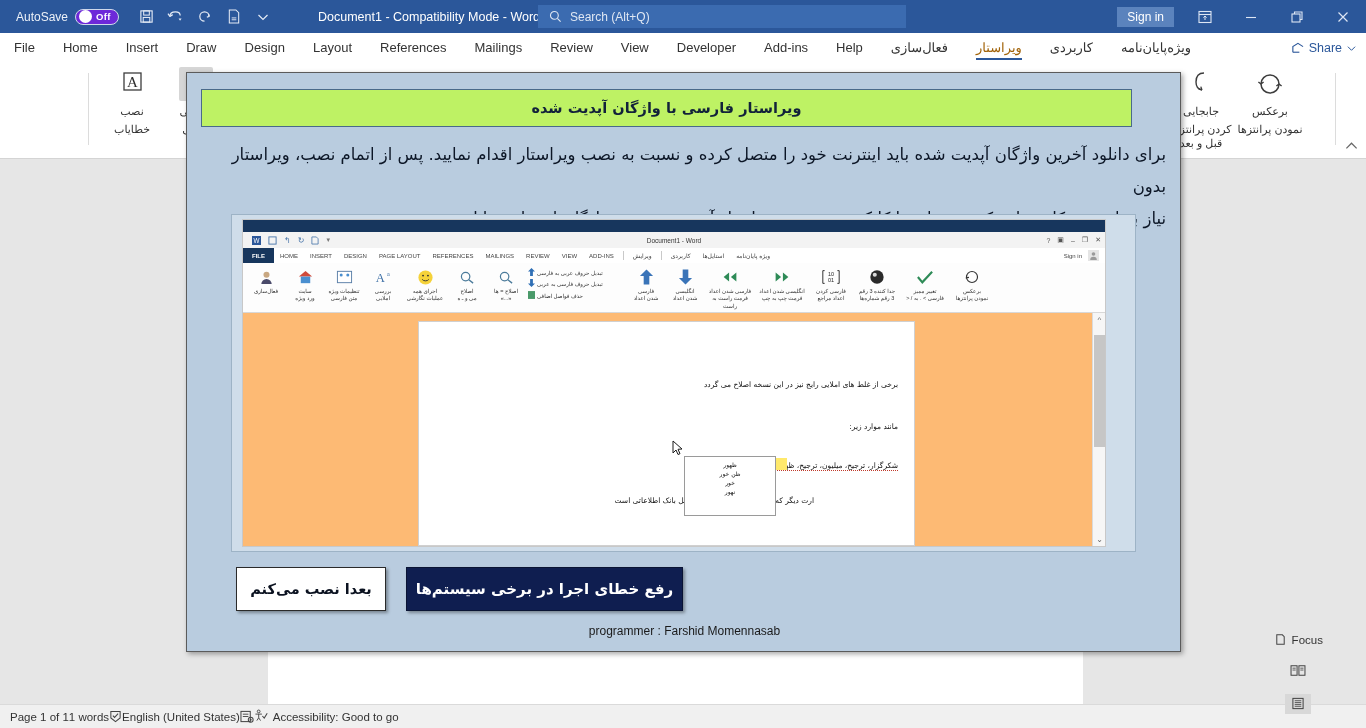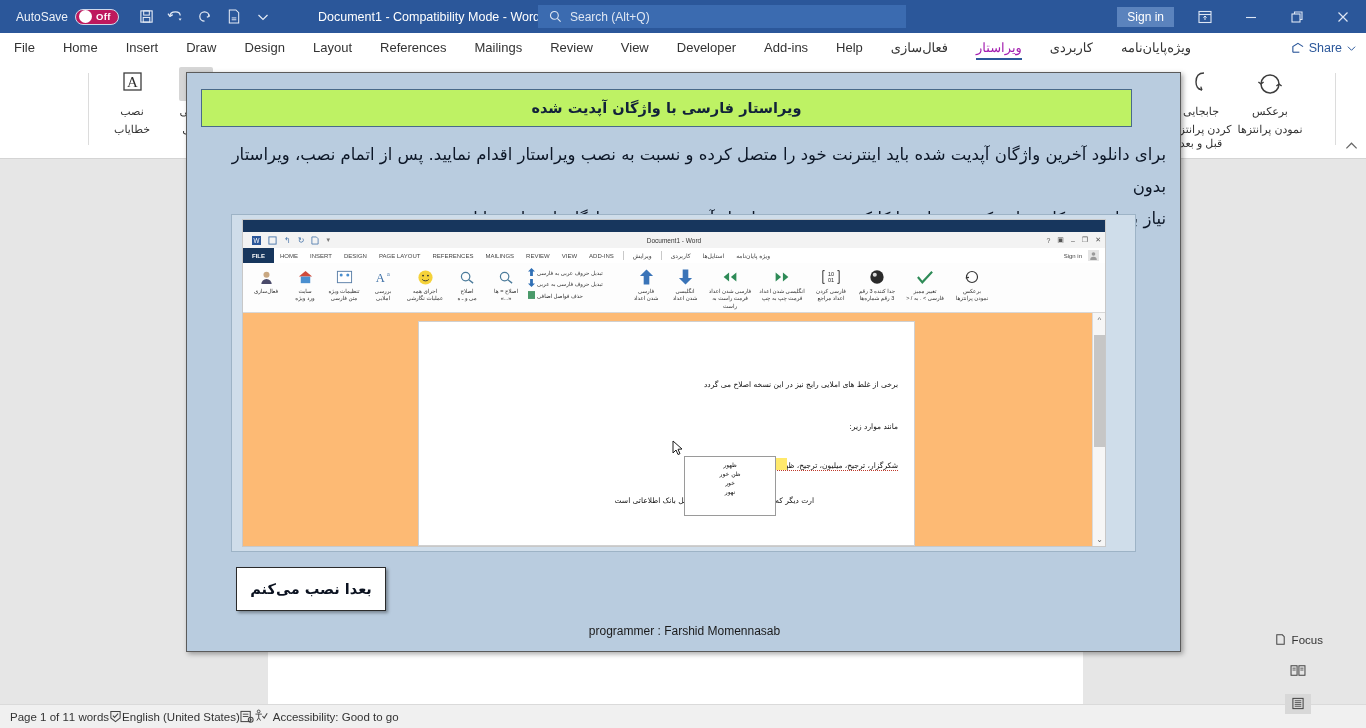--- a/index.html
+++ b/index.html
@@ -12,21 +12,21 @@
 
   
   .titlebar{
     position:absolute; left:0; top:0; width:1366px; height:33px;
     background:#2b579a; color:#ffffff;
     display:flex; align-items:center;
   }
   .tb-autosave{ display:flex; align-items:center; gap:7px; margin-left:16px; }
   .tb-autosave .lbl{ font-size:12px; color:#ecf1f8; }
   .toggle{
-    width:44px; height:16px; border-radius:10px; background:#be185d;
+    width:44px; height:16px; border-radius:10px; background:#6d28d9;
     border:1.4px solid #cfd9ea; display:flex; align-items:center; position:relative;
   }
   .toggle .knob{ width:13px;height:13px;border-radius:50%;background:#ffffff; margin-left:3px;}
   .toggle .offtxt{ font-size:9.5px; font-weight:bold; color:#ffffff; margin-left:4px; letter-spacing:.3px;}
   .qat{ display:flex; align-items:center; gap:2px; margin-left:14px; }
   .qat .qbtn{
     width:27px;height:27px;display:flex;align-items:center;justify-content:center;
     color:#e6ecf6; cursor:default;
   }
   .qat .qbtn svg{ display:block; }
@@ -46,21 +46,21 @@
   
   .tabbar{
     position:absolute; left:0; top:33px; width:1366px; height:30px;
     background:#ffffff; display:flex; align-items:center;
     border-bottom:1px solid #ffffff;
   }
   .tab{
     font-size:13px; color:#333333; padding:0 14px; height:30px;
     display:flex; align-items:center; white-space:nowrap; position:relative;
   }
-  .tab.active{ color:#a21caf; }
+  .tab.active{ color:#a16207; }
   .tab.active::after{
     content:""; position:absolute; left:14px; right:14px; bottom:3px; height:2px; background:#2b579a;
   }
   .tab.rtl{ direction:rtl; }
   .share{
     position:absolute; right:10px; top:4px; height:22px;
     display:flex; align-items:center; gap:5px; font-size:12.5px; color:#2b579a;
   }
 
   
@@ -687,20 +687,21 @@
           <span class="arw" style="top:0;">^</span>
           <span class="thumb"></span>
           <span class="arw" style="bottom:0;">⌄</span>
         </div>
 
       </div>
     </div>
 
     <div class="btnrow">
       <div class="dbtn later">بعدا نصب می‌کنم</div>
+      <div class="dbtn fix">رفع خطای اجرا در برخی سیستم‌ها</div>
     </div>
 
     <div class="credit">programmer :  Farshid  Momennasab</div>
   </div>
 
   <div class="statusbar">
     <div class="sb-left">
       <span class="sb-item">Page 1 of 1</span>
       <span class="sb-item">1 words</span>
       <span class="sb-item">

